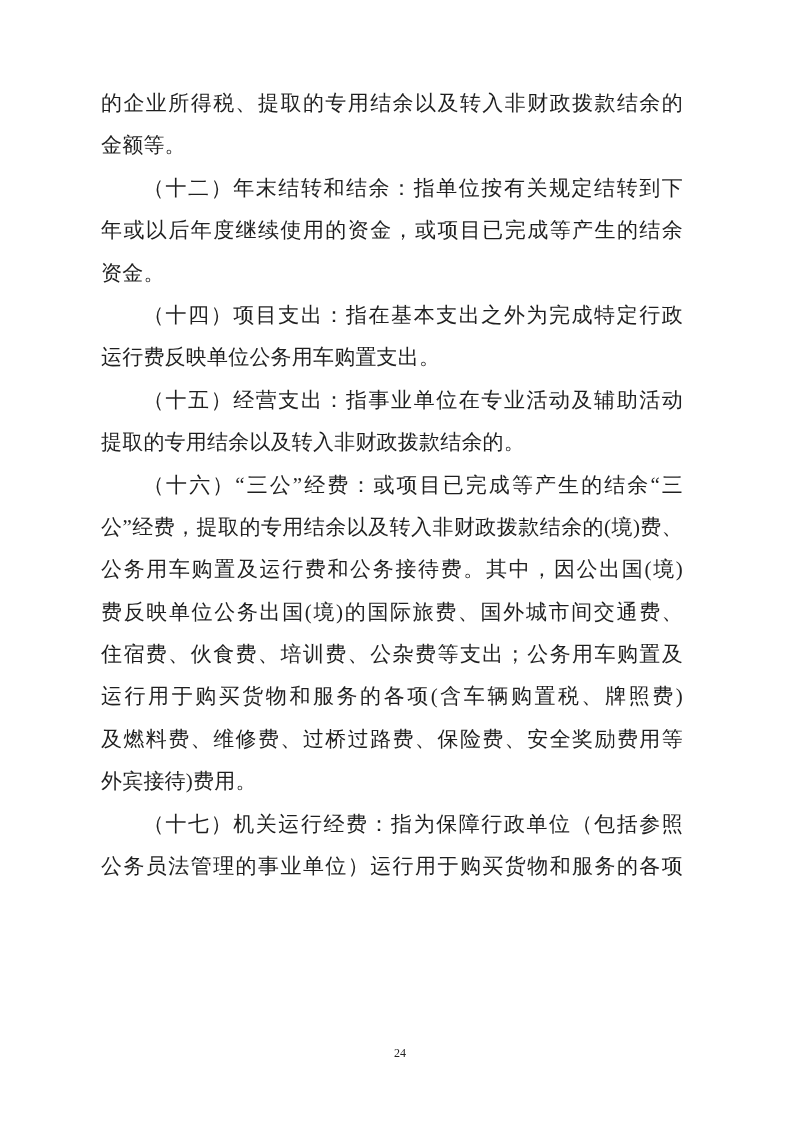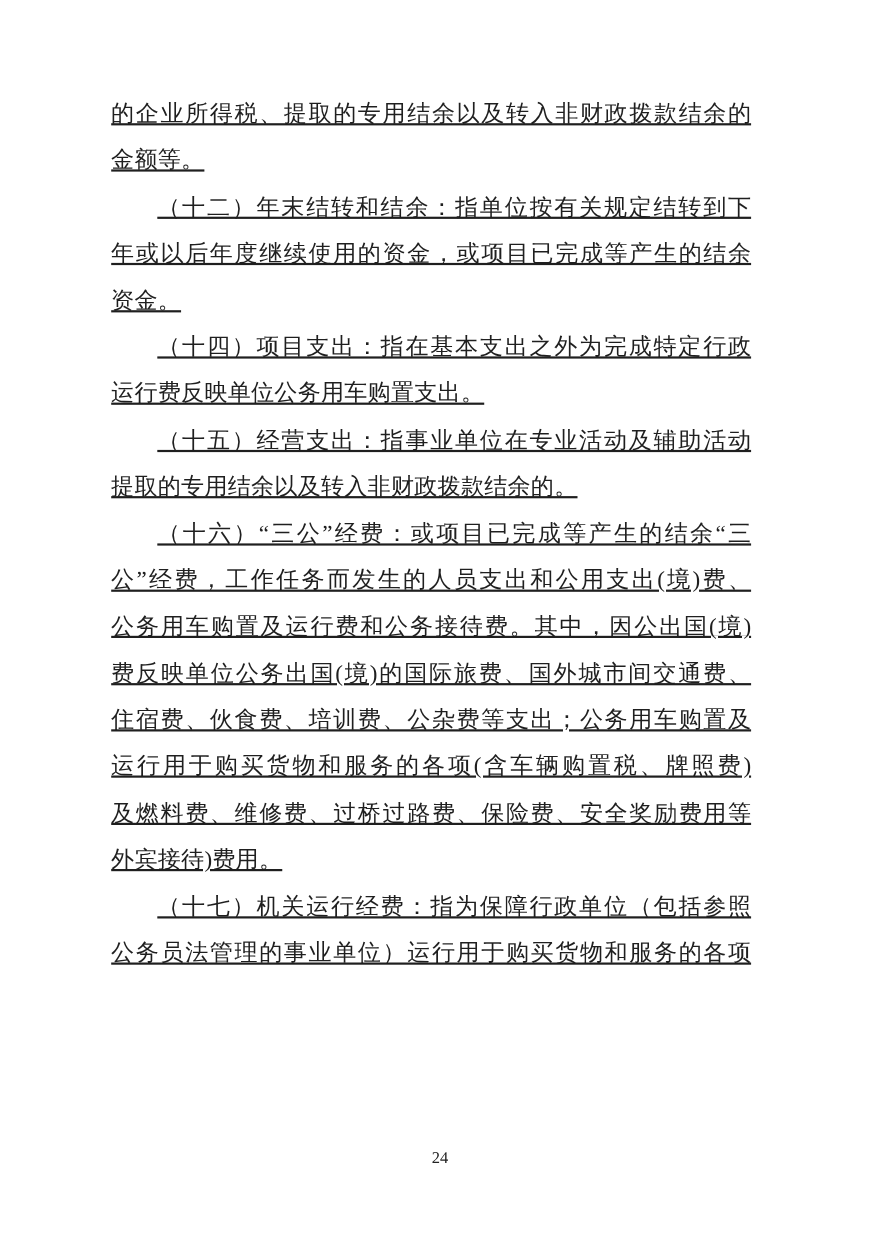--- a/index.html
+++ b/index.html
@@ -18,21 +18,20 @@
   }
   .doc-body {
     position: absolute;
     left: 101px;
     top: 82px;
     width: 582px;
   }
   .para {
     margin: 0;
     padding: 0;
-    text-decoration: underline;
   }
   .line {
     font-size: 21px;
     line-height: 42.4px;
     height: 42.4px;
     overflow: hidden;
     text-align: justify;
     text-align-last: justify;
     letter-spacing: 0.2px;
   }
@@ -42,21 +41,21 @@
   .line.end {
     text-align: left;
     text-align-last: left;
   }
   .footer {
     position: absolute;
     left: 0;
     top: 1044px;
     width: 100%;
     text-align: center;
-    font-size: 15px;
+    font-size: 12px;
     line-height: 18px;
     color: #222222;
   }
 </style>
 </head>
 <body>
 
 <div class="page">
 
   <div class="doc-body">
@@ -78,21 +77,21 @@
       <div class="line end">运行费反映单位公务用车购置支出。</div>
     </div>
 
     <div class="para">
       <div class="line indent">（十五）经营支出：指事业单位在专业活动及辅助活动</div>
       <div class="line end">提取的专用结余以及转入非财政拨款结余的。</div>
     </div>
 
     <div class="para">
       <div class="line indent">（十六）“三公”经费：或项目已完成等产生的结余“三</div>
-      <div class="line">公”经费，工作任务而发生的人员支出和公用支出(境)费、</div>
+      <div class="line">公”经费，提取的专用结余以及转入非财政拨款结余的(境)费、</div>
       <div class="line">公务用车购置及运行费和公务接待费。其中，因公出国(境)</div>
       <div class="line">费反映单位公务出国(境)的国际旅费、国外城市间交通费、</div>
       <div class="line">住宿费、伙食费、培训费、公杂费等支出；公务用车购置及</div>
       <div class="line">运行用于购买货物和服务的各项(含车辆购置税、牌照费)</div>
       <div class="line">及燃料费、维修费、过桥过路费、保险费、安全奖励费用等</div>
       <div class="line end">外宾接待)费用。</div>
     </div>
 
     <div class="para">
       <div class="line indent">（十七）机关运行经费：指为保障行政单位（包括参照</div>

